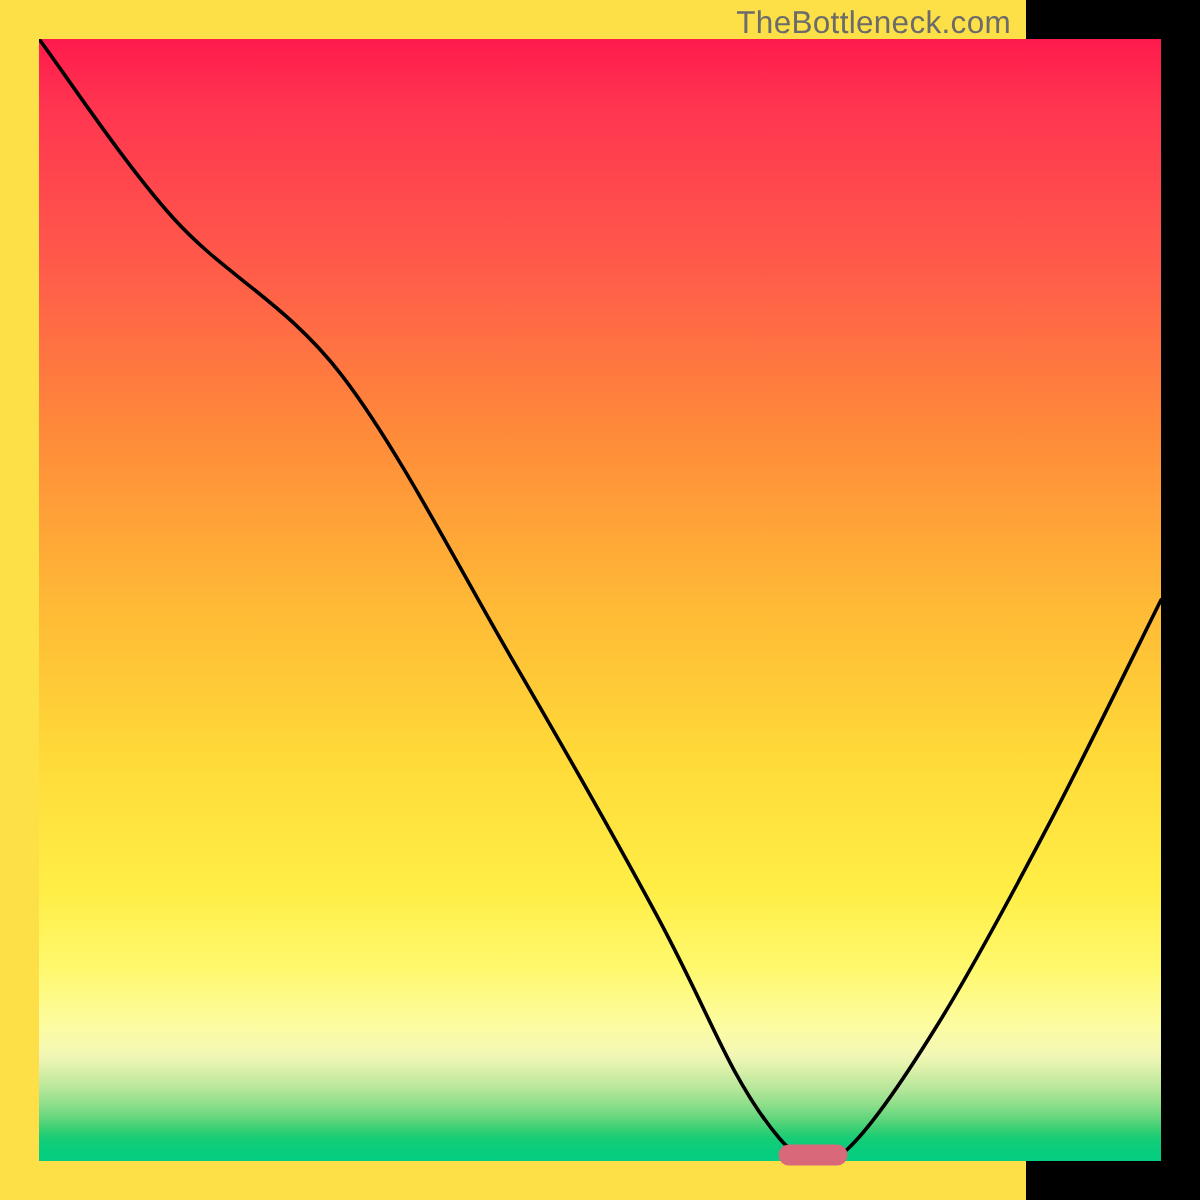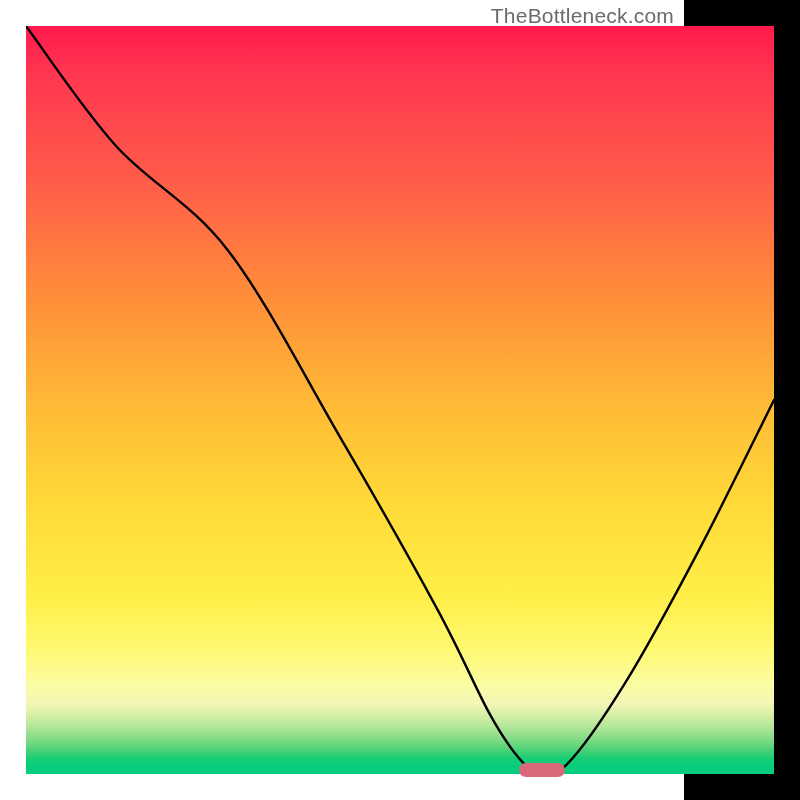--- a/index.html
+++ b/index.html
@@ -10,21 +10,21 @@
     background: #000;
     overflow: hidden;
     font-family: Arial, Helvetica, sans-serif;
   }
   .frame {
     position: absolute;
     left: 0;
     top: 0;
     width: 684px;
     height: 800px;
-    background: #ffffff;
+    background: #fde047;
   }
   .plot {
     position: absolute;
     left: 26px;
     top: 26px;
     width: 748px;
     height: 748px;
     
     background:
       linear-gradient(

